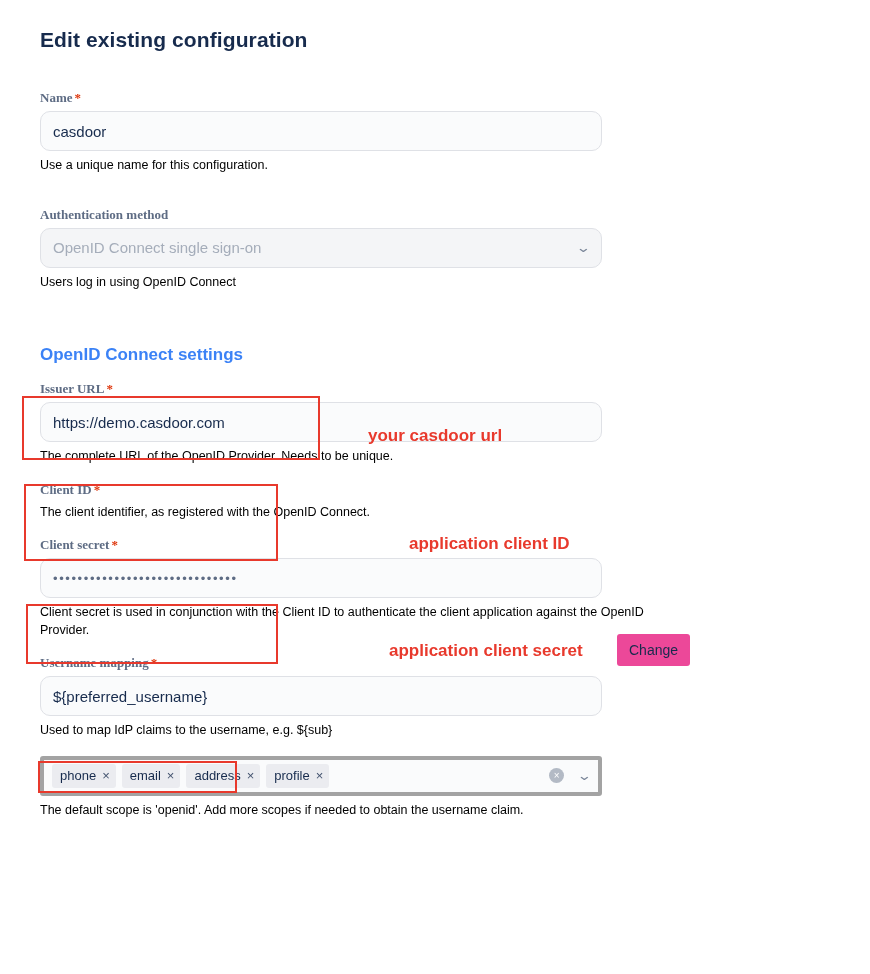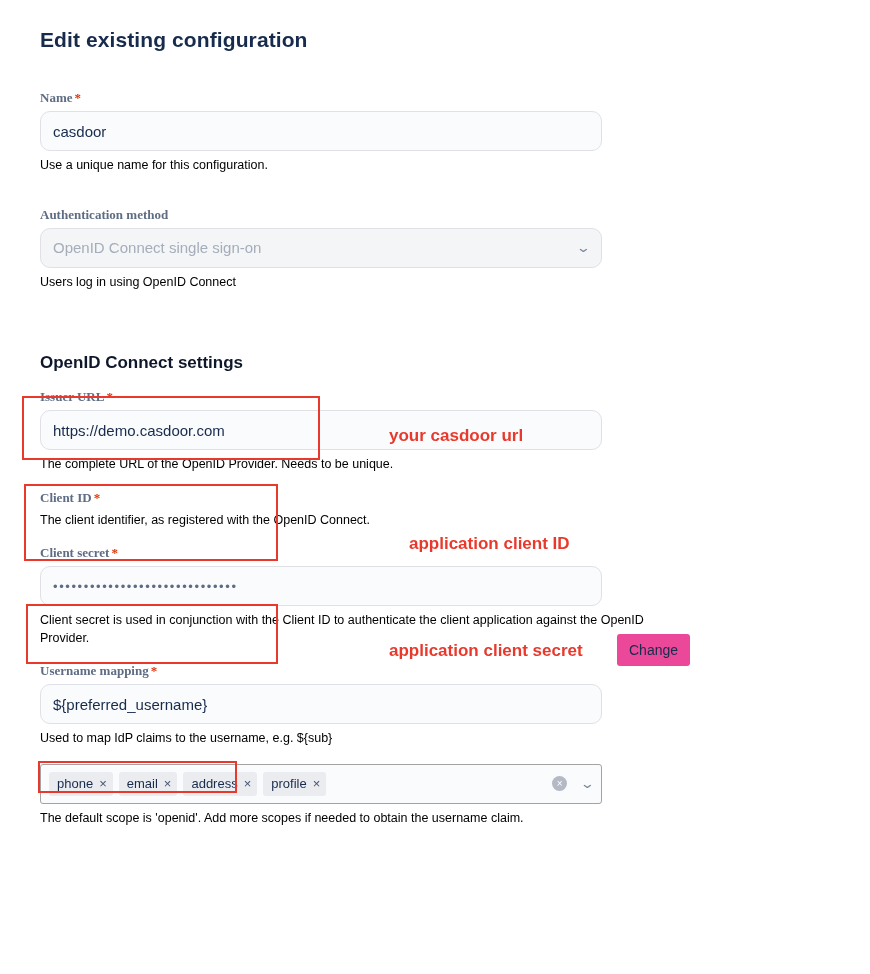--- a/index.html
+++ b/index.html
@@ -24,22 +24,22 @@
   h1.page-title {
     font-size: 21px;
     font-weight: bold;
     color: #172b4d;
     margin: 10px 0 38px 0;
     letter-spacing: 0.1px;
   }
   h2.section-title {
     font-size: 17px;
     font-weight: bold;
-    color: #0f172a;
-    margin: 16px 0 16px 0;
+    color: #3b82f6;
+    margin: 8px 0 16px 0;
   }
   .field {
     margin-bottom: 2px;
   }
   .field-label {
     font-size: 13px;
     font-weight: bold;
     color: #5e6c84;
     margin-bottom: 5px;
     display: block;
@@ -89,21 +89,21 @@
   .spacer-sm { height: 14px; }
   .dots {
     letter-spacing: 1.6px;
     font-size: 13px;
     color: #5e6c84;
   }
   
   .tags-box {
     width: 562px;
     min-height: 40px;
-    border: 1px solid #a3a3a3;
+    border: 4px solid #a3a3a3;
     border-radius: 3px;
     background: #fafbfc;
     display: flex;
     align-items: center;
     padding: 0 8px 0 8px;
     gap: 6px;
   }
   .chip {
     background: #ebecf0;
     border-radius: 3px;
@@ -255,16 +255,16 @@
 
   </div>
 
   <button class="change-btn">Change</button>
 
   <div class="anno-box" style="left:22px; top:396px; width:298px; height:64px;"></div>
   <div class="anno-box" style="left:24px; top:484px; width:254px; height:77px;"></div>
   <div class="anno-box" style="left:26px; top:604px; width:252px; height:60px;"></div>
   <div class="anno-box" style="left:38px; top:761px; width:199px; height:32px;"></div>
 
-  <div class="anno-text" style="left:389px; top:426px;">your casdoor url</div>
+  <div class="anno-text" style="left:368px; top:426px;">your casdoor url</div>
   <div class="anno-text" style="left:409px; top:534px;">application client ID</div>
   <div class="anno-text" style="left:389px; top:641px;">application client secret</div>
 </div>
 
 </body></html>

